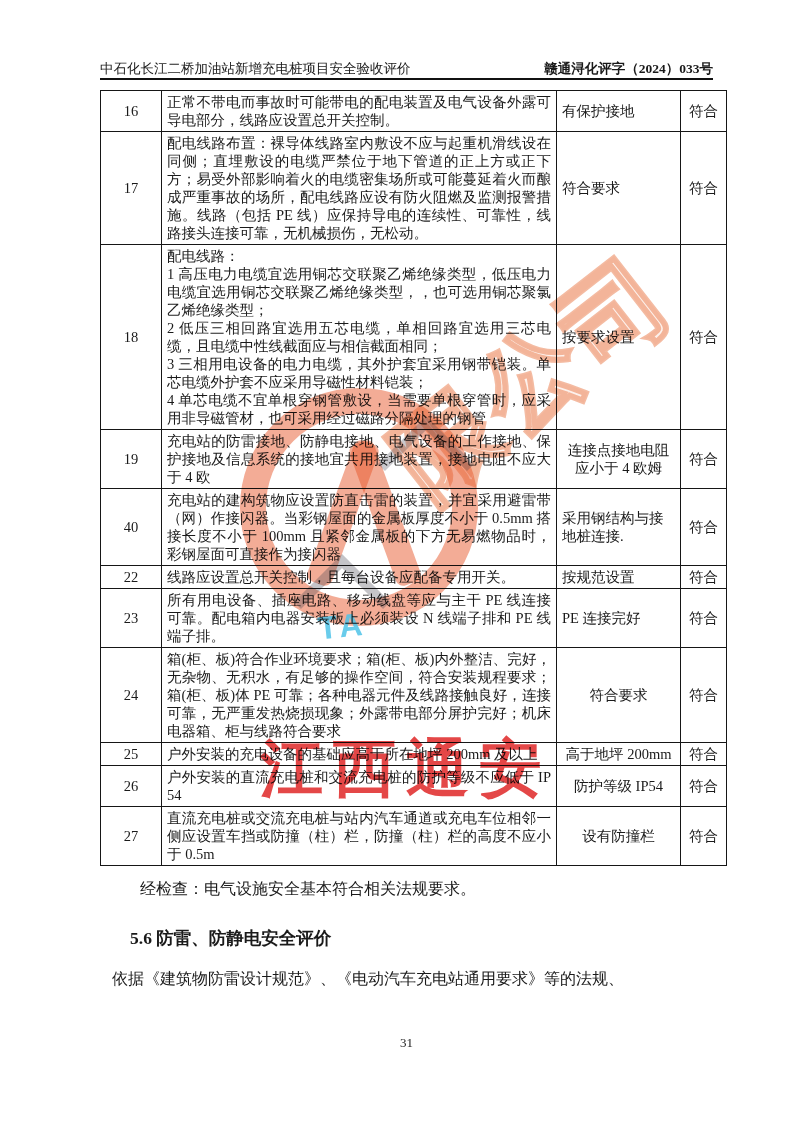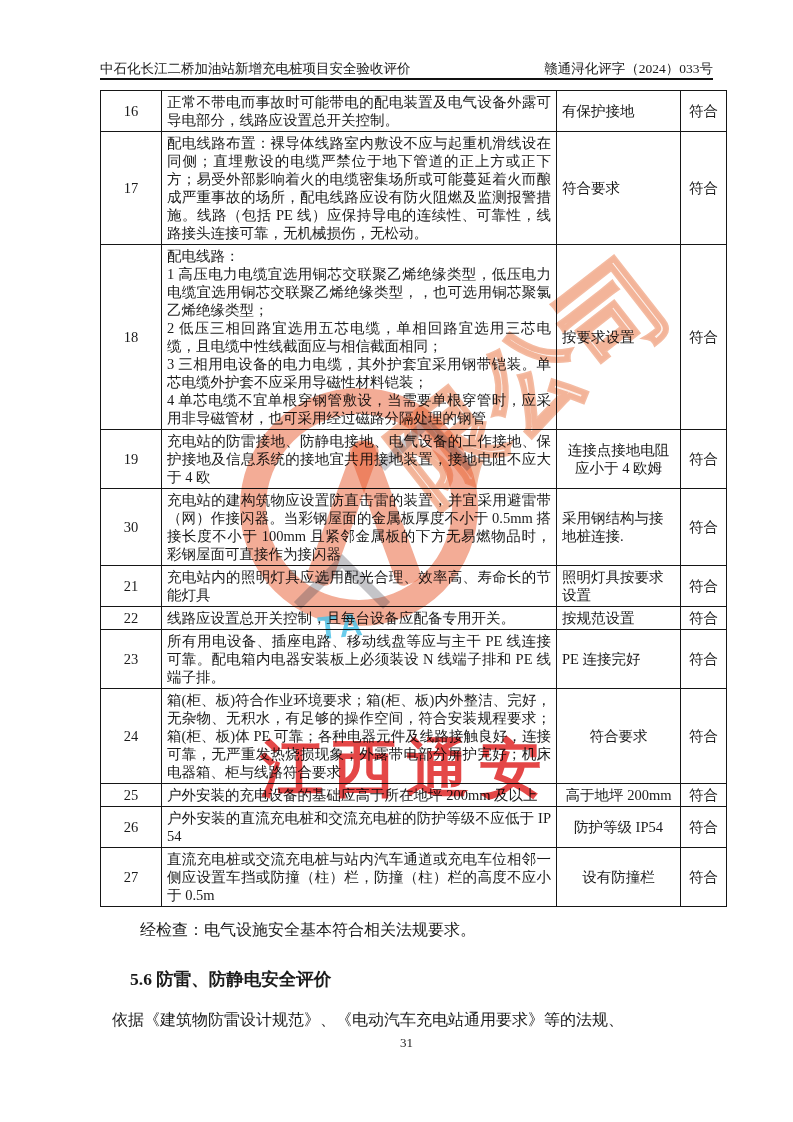--- a/index.html
+++ b/index.html
@@ -13,21 +13,21 @@
     overflow:hidden;color:#1a1a1a;
   }
   .content{
     position:absolute;left:100px;top:60px;width:613px;
   }
   
   .doc-header{
     display:flex;justify-content:space-between;align-items:flex-end;
     font-size:13.5px;border-bottom:2px solid #111;
   }
-  .doc-header .right{font-weight:400;}
+  .doc-header .right{font-weight:700;}
   
   table.eval{
     border-collapse:collapse;table-layout:fixed;width:613px;margin-top:10px;
     font-size:14.5px;line-height:18px;
   }
   table.eval td{
     border:1.5px solid #161616;vertical-align:middle;
     padding:2px 5px;word-break:break-all;
   }
   td.c-no{width:50px;text-align:center;padding:2px 1px;}
@@ -120,29 +120,23 @@
     <td class="c-req" style="text-align: left;">按要求设置</td>
     <td class="c-result">符合</td>
   </tr>
           <tr>
     <td class="c-no">19</td>
     <td class="c-content">充电站的防雷接地、防静电接地、电气设备的工作接地、保护接地及信息系统的接地宜共用接地装置，接地电阻不应大于 4 欧</td>
     <td class="c-req" style="text-align: center;">连接点接地电阻应小于 4 欧姆</td>
     <td class="c-result">符合</td>
   </tr>
           <tr>
-    <td class="c-no">30</td>
+    <td class="c-no">40</td>
     <td class="c-content">充电站的建构筑物应设置防直击雷的装置，并宜采用避雷带（网）作接闪器。当彩钢屋面的金属板厚度不小于 0.5mm 搭接长度不小于 100mm 且紧邻金属板的下方无易燃物品时，彩钢屋面可直接作为接闪器</td>
     <td class="c-req" style="text-align: left;">采用钢结构与接地桩连接.</td>
-    <td class="c-result">符合</td>
-  </tr>
-          <tr>
-    <td class="c-no">21</td>
-    <td class="c-content">充电站内的照明灯具应选用配光合理、效率高、寿命长的节能灯具</td>
-    <td class="c-req" style="text-align: left;">照明灯具按要求设置</td>
     <td class="c-result">符合</td>
   </tr>
           <tr>
     <td class="c-no">22</td>
     <td class="c-content">线路应设置总开关控制，且每台设备应配备专用开关。</td>
     <td class="c-req" style="text-align: left;">按规范设置</td>
     <td class="c-result">符合</td>
   </tr>
           <tr>
     <td class="c-no">23</td>

